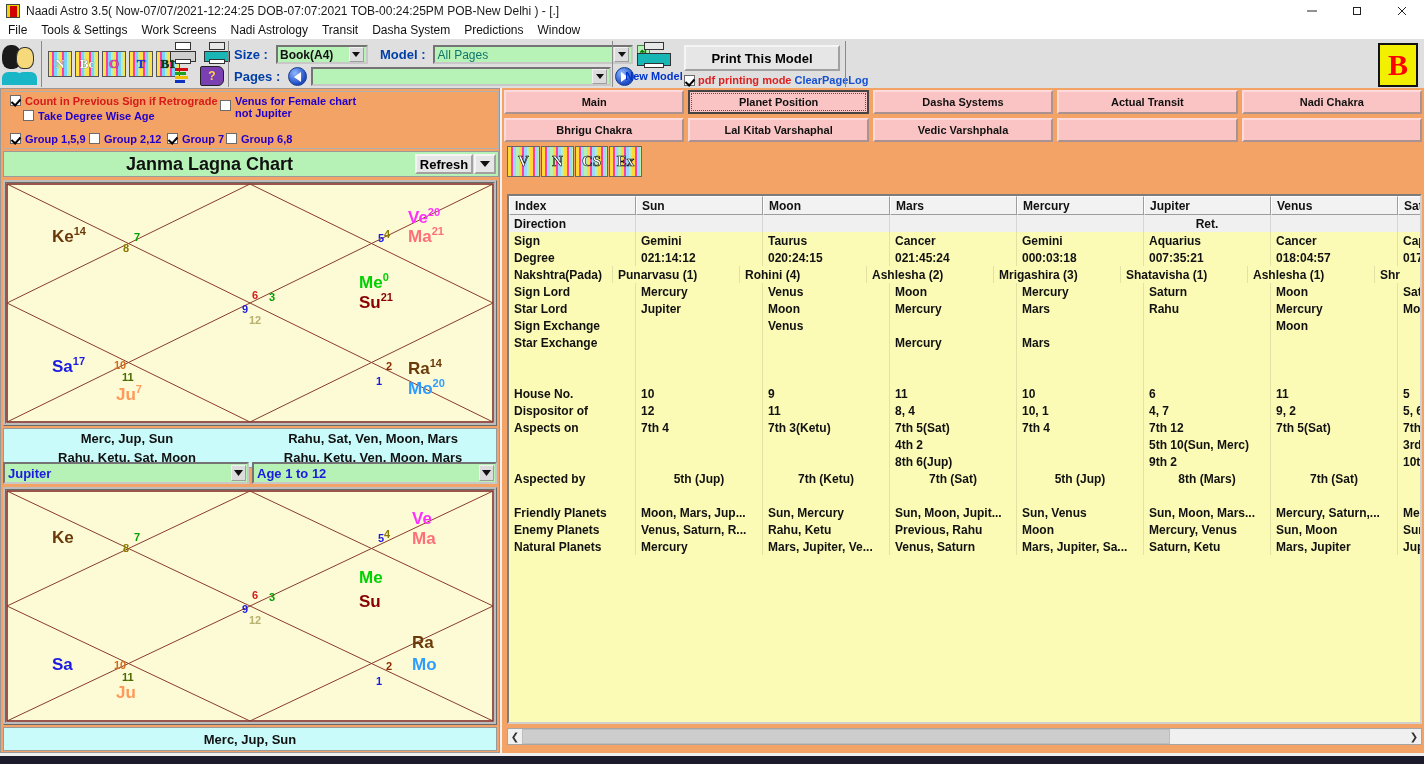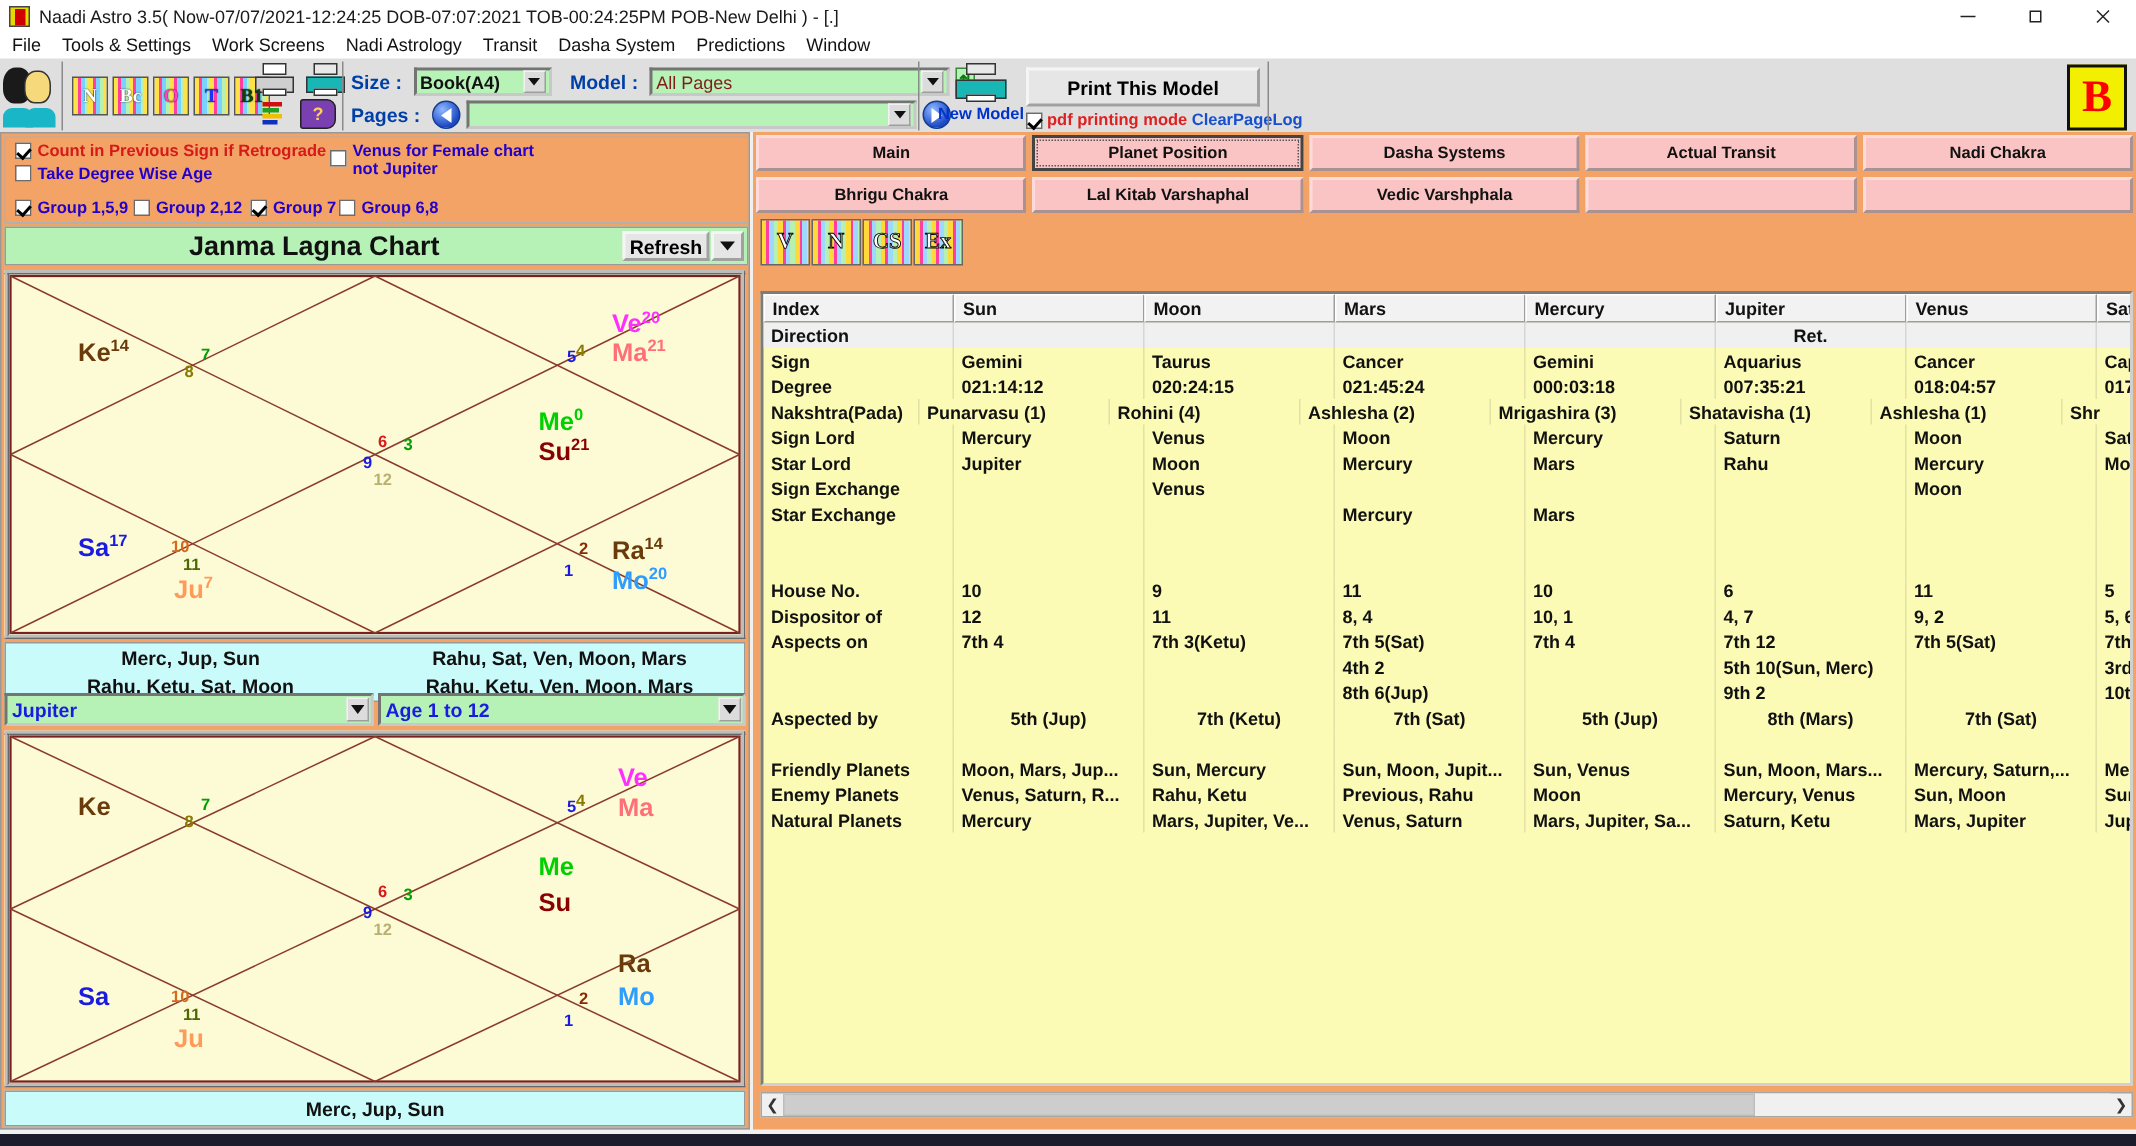--- a/index.html
+++ b/index.html
@@ -310,21 +310,21 @@
     <div class="sep" style="left:228px;"></div>
 
     <div style="position:absolute;left:234px;top:6px;display:flex;align-items:center;gap:4px;">
       <span class="lbl">Size :</span>
       <div class="combo" style="width:92px;">
         <span class="txt" style="font-weight:bold">Book(A4)</span>
         <span class="arw"></span>
       </div>
       <span class="lbl" style="margin-left:8px">Model :</span>
       <div class="combo" style="width:200px;">
-        <span class="txt" style="color:#7f1d1d">All Pages</span>
+        <span class="txt" style="color:#0f766e">All Pages</span>
         <span class="arw"></span>
       </div>
       <div style="width:13px;height:19px;background:#b6f2b6;border:1px solid #3a8a3a;display:flex;align-items:center;justify-content:center;color:#0a7a0a;font-size:11px;font-weight:bold;">⇅</div>
     </div>
 
     <div style="position:absolute;left:234px;top:28px;display:flex;align-items:center;gap:4px;">
       <span class="lbl">Pages :</span>
       <div class="bluecirc left"></div>
       <div class="combo" style="width:300px;">
         <span class="txt"></span>
@@ -359,21 +359,21 @@
 
     <div class="optbox">
       <div class="opt" style="left:6px;top:3px;">
         <span class="chk on"></span>
         <span class="t red">Count in Previous Sign if Retrograde</span>
       </div>
       <div class="opt" style="left:216px;top:3px;width:160px;">
         <span class="chk" style="margin-top:5px"></span>
         <span class="t" style="width:140px">Venus for Female chart not Jupiter</span>
       </div>
-      <div class="opt" style="left:6px;top:18px;">
+      <div class="opt" style="left:19px;top:18px;">
         <span class="chk"></span>
         <span class="t">Take Degree Wise Age</span>
       </div>
       <div class="opt" style="left:6px;top:41px;">
         <span class="chk on"></span>
         <span class="t">Group 1,5,9</span>
       </div>
       <div class="opt" style="left:85px;top:41px;">
         <span class="chk"></span>
         <span class="t">Group 2,12</span>

